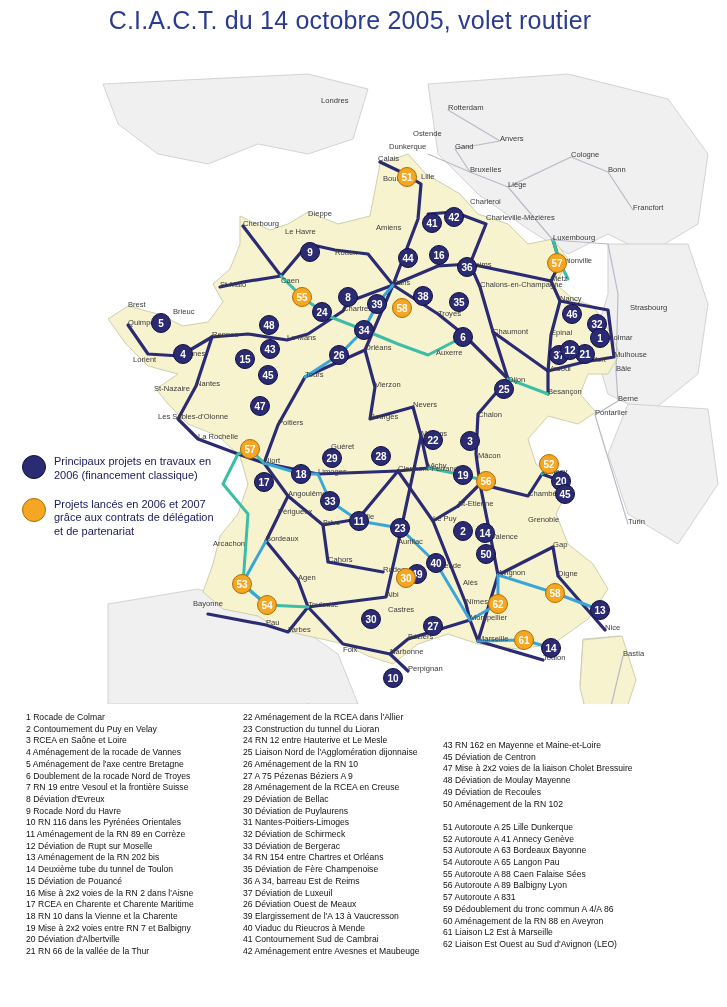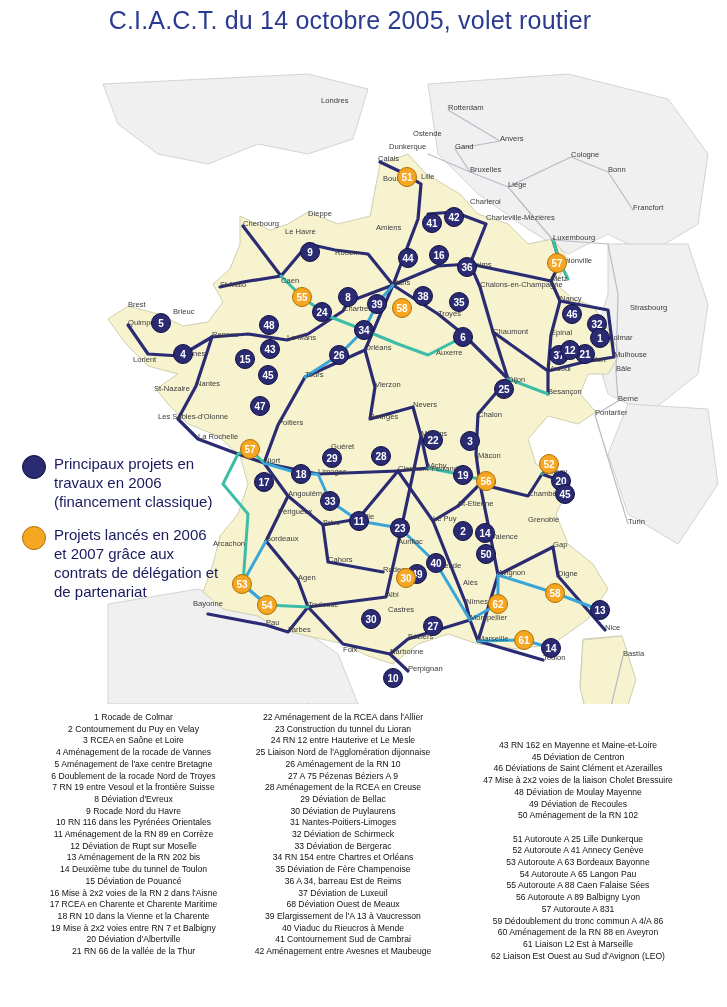--- a/index.html
+++ b/index.html
@@ -17,36 +17,36 @@
     color:#2b3b8f;
     font-family:"Liberation Sans", sans-serif;
     letter-spacing:0.2px;
   }
   #map{
     position:absolute;top:44px;left:0;width:727px;height:660px;padding-left:8px;
   }
   #map svg{display:block;}
   .legend-box{
     position:absolute;left:22px;top:410px;width:200px;
-    font-size:15px;color:#1a1a5e;
+    font-size:11px;color:#1a1a5e;
   }
   .legend-row{display:flex;align-items:flex-start;margin-bottom:14px;}
   .legend-dot{
     width:22px;height:22px;border-radius:50%;
     flex:0 0 22px;margin-right:8px;margin-top:1px;
     border:1px solid #101040;
   }
   .legend-dot.blue{background:#2b2b73;}
   .legend-dot.orange{background:#f5a623;border-color:#b07000;}
   .legend-text{line-height:1.25;padding-top:1px;}
   #lists{
     position:absolute;top:712px;left:0;width:727px;height:295px;
     font-size:8.6px;color:#111111;
   }
-  .col{position:absolute;top:0;text-align:center;}
+  .col{position:absolute;top:0;}
   .col1{left:26px;width:215px;}
   .col2{left:243px;width:200px;}
   .col3{left:443px;width:270px;margin-top:28px;}
   .item{line-height:11.7px;white-space:nowrap;}
   .spacer{height:11.7px;}
   .marker text{font-family:"Liberation Sans", sans-serif;font-weight:bold;fill:#ffffff;}
 </style>
 </head>
 <body>
 
@@ -556,30 +556,29 @@
       <div class="item">28 Aménagement de la RCEA en Creuse</div>
       <div class="item">29 Déviation de Bellac</div>
       <div class="item">30 Déviation de Puylaurens</div>
       <div class="item">31 Nantes-Poitiers-Limoges</div>
       <div class="item">32 Déviation de Schirmeck</div>
       <div class="item">33 Déviation de Bergerac</div>
       <div class="item">34 RN 154 entre Chartres et Orléans</div>
       <div class="item">35 Déviation de Fère Champenoise</div>
       <div class="item">36 A 34, barreau Est de Reims</div>
       <div class="item">37 Déviation de Luxeuil</div>
-      <div class="item">68 Déviation Ouest de Meaux</div>
+      <div class="item">26 Déviation Ouest de Meaux</div>
       <div class="item">39 Elargissement de l'A 13 à Vaucresson</div>
       <div class="item">40 Viaduc du Rieucros à Mende</div>
       <div class="item">41 Contournement Sud de Cambrai</div>
       <div class="item">42 Aménagement entre Avesnes et Maubeuge</div>
     </div>
   <div class="col col3" id="col3">
       <div class="item">43 RN 162 en Mayenne et Maine-et-Loire</div>
       <div class="item">45 Déviation de Centron</div>
-      <div class="item">46 Déviations de Saint Clément et Azerailles</div>
       <div class="item">47 Mise à 2x2 voies de la liaison Cholet Bressuire</div>
       <div class="item">48 Déviation de Moulay Mayenne</div>
       <div class="item">49 Déviation de Recoules</div>
       <div class="item">50 Aménagement de la RN 102</div>
       <div class="spacer"></div>
       <div class="item">51 Autoroute A 25 Lille Dunkerque</div>
       <div class="item">52 Autoroute A 41 Annecy Genève</div>
       <div class="item">53 Autoroute A 63 Bordeaux Bayonne</div>
       <div class="item">54 Autoroute A 65 Langon Pau</div>
       <div class="item">55 Autoroute A 88 Caen Falaise Sées</div>

